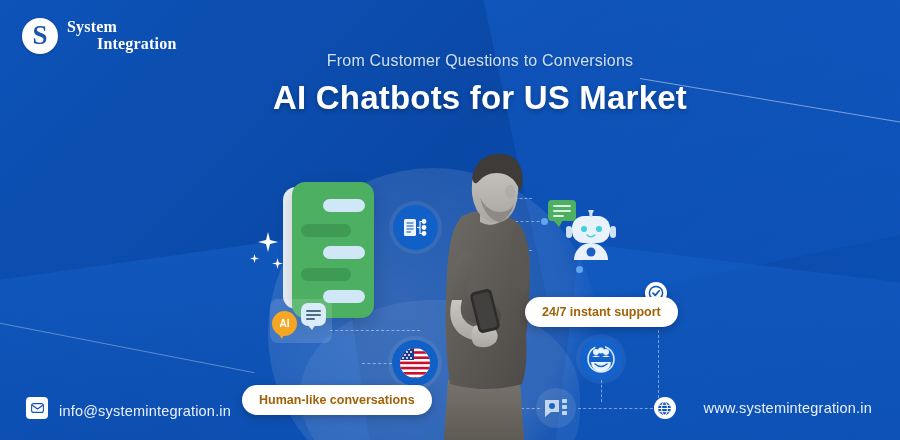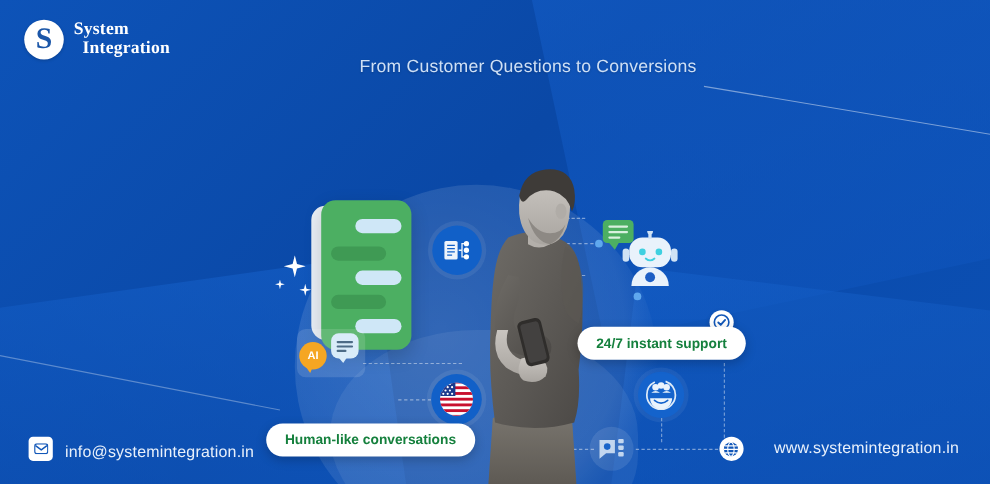--- a/index.html
+++ b/index.html
@@ -96,21 +96,21 @@
     color: #1b56a8;
     line-height: 1;
     margin-top: -2px;
   }
   .logo-text {
     font-family: "Liberation Serif", serif;
     color: #ffffff;
     line-height: 1.05;
   }
   .logo-text .l1 { display:block; font-size: 16px; font-weight: bold; letter-spacing:.2px;}
-  .logo-text .l2 { display:block; font-size: 16px; font-weight: bold; margin-left: 8px; letter-spacing:.2px;}
+  .logo-text .l2 { display:block; font-size: 16px; font-weight: bold; margin-left: 30px; letter-spacing:.2px;}
 
   
   .headline-wrap {
     position: absolute;
     left: 0; right: 0; top: 52px;
     text-align: center;
     padding-left: 60px;
   }
   .kicker {
     font-size: 16px;
@@ -285,21 +285,21 @@
     position: absolute;
     left: 418px; top: 150px;
     width: 140px; height: 290px;
   }
 
   
   .pill {
     position: absolute;
     background: #ffffff;
     border-radius: 40px;
-    color: #15803d;
+    color: #a16207;
     font-weight: bold;
     font-size: 12.5px;
     padding: 8px 17px;
     box-shadow: 0 3px 10px rgba(0,0,0,.22);
     white-space: nowrap;
   }
   .pill-support { left: 525px; top: 297px; }
   .pill-human  { left: 242px; top: 385px; }
   .check-badge {
     position: absolute;
@@ -355,20 +355,21 @@
       <span>S</span>
     </div>
     <div class="logo-text">
       <span class="l1">System</span>
       <span class="l2">Integration</span>
     </div>
   </div>
 
   <div class="headline-wrap">
     <div class="kicker">From Customer Questions to Conversions</div>
+    <div class="title">AI Chatbots for US Market</div>
   </div>
 
   <div class="dash-h" style="left:515px; top:221px; width:30px;"></div>
   <div class="dash-v" style="left:496px; top:198px; height:52px;"></div>
   <div class="dash-h" style="left:496px; top:198px; width:36px;"></div>
   <div class="dash-h" style="left:496px; top:250px; width:36px;"></div>
   <div class="dash-h" style="left:330px; top:330px; width:90px;"></div>
   <div class="dash-h" style="left:500px; top:408px; width:40px;"></div>
   <div class="dash-h" style="left:578px; top:408px; width:80px;"></div>
   <div class="dash-v" style="left:658px; top:330px; height:78px;"></div>

